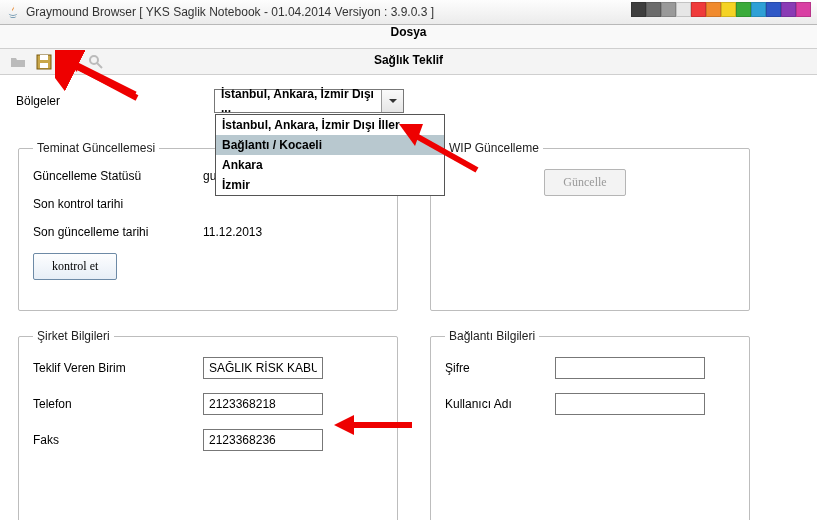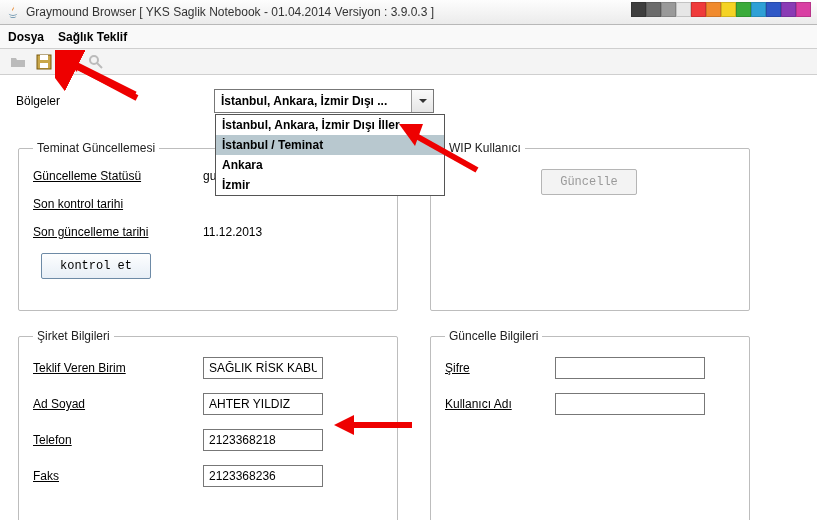--- a/index.html
+++ b/index.html
@@ -43,20 +43,21 @@
   }
   
   .menubar {
     height:24px;
     display:flex;
     align-items:center;
     padding:0 8px;
     gap:14px;
     border-bottom:1px solid #cfcfcf;
     background:#f9f9f9;
+    flex-direction:column;
   }
   .menubar .menu-item {
     font-weight:bold;
     cursor:default;
   }
   
   .toolbar {
     height:26px;
     display:flex;
     align-items:center;
@@ -81,21 +82,21 @@
   .row-region {
     display:flex;
     align-items:center;
     gap:28px;
     margin-bottom:28px;
     position:relative;
   }
   .lbl { width:170px; }
   .combo {
     position:relative;
-    width:220px;
+    width:190px;
     height:24px;
     border:1px solid #777;
     background:#fff;
     display:flex;
     align-items:center;
     padding:0 24px 0 6px;
     font-weight:bold;
   }
   .combo .arrow {
     position:absolute;
@@ -143,31 +144,30 @@
   }
   .grp-teminat { width:380px; min-height:170px;}
   .grp-wip { width:320px; min-height:150px;}
   .grp-sirket { width:380px; min-height:200px;}
   .grp-baglanti { width:320px; min-height:120px;}
   .field-row {
     display:flex;
     align-items:center;
     margin-bottom:14px;
   }
-  .field-row .flabel { width:170px;text-decoration:underline; }
+  .field-row .flabel { width:170px; }
   .field-row .fval { }
   .btn {
     border:1px solid #6d8aa6;
     background:linear-gradient(#fdfeff,#e7eef6);
     padding:5px 18px;
-    font-family:Liberation Mono, monospace;
+    font-family:Liberation Serif, serif;
     font-size:12px;
     cursor:pointer;
     border-radius:2px;
-    margin-left:8px;
   }
   .btn.disabled {
     color:#9a9a9a;
     border-color:#b5b5b5;
     background:#f3f3f3;
     cursor:default;
   }
   input.txt {
     border:1px solid #777;
     height:22px;
@@ -249,21 +249,21 @@
     <div class="combo">
       <span>İstanbul, Ankara, İzmir Dışı ...</span>
       <span class="arrow">
         <svg viewBox="0 0 10 10">
             <path d="M1 3l4 4 4-4z" fill="#333"></path>
           </svg>
       </span>
 
       <div class="dropdown-list">
         <div class="opt">İstanbul, Ankara, İzmir Dışı İller</div>
-        <div class="opt highlight">İstanbul / Teminat</div>
+        <div class="opt highlight">Bağlantı / Kocaeli</div>
         <div class="opt">Ankara</div>
         <div class="opt">İzmir</div>
       </div>
     </div>
   </div>
 
   <div class="groups-row">
     <fieldset class="grp-teminat">
       <legend>Teminat Güncellemesi</legend>
       <div class="field-row">
@@ -275,51 +275,47 @@
         <span class="fval"></span>
       </div>
       <div class="field-row">
         <span class="flabel">Son güncelleme tarihi</span>
         <span class="fval">11.12.2013</span>
       </div>
       <button class="btn">kontrol et</button>
     </fieldset>
 
     <fieldset class="grp-wip">
-      <legend>WIP Kullanıcı</legend>
+      <legend>WIP Güncelleme</legend>
       <div style="text-align:center;">
         <button class="btn disabled">Güncelle</button>
       </div>
     </fieldset>
   </div>
 
   <div class="groups-row">
     <fieldset class="grp-sirket">
       <legend>Şirket Bilgileri</legend>
 
       <div class="field-row">
         <span class="flabel">Teklif Veren Birim</span>
         <input class="txt" value="SAĞLIK RİSK KABU" style="">
       </div>
       <div class="field-row">
-        <span class="flabel">Ad Soyad</span>
-        <input class="txt" value="AHTER YILDIZ" style="">
-      </div>
-      <div class="field-row">
         <span class="flabel">Telefon</span>
         <input class="txt" value="2123368218" style="">
       </div>
       <div class="field-row">
         <span class="flabel">Faks</span>
         <input class="txt" value="2123368236" style="">
       </div>
     </fieldset>
 
     <fieldset class="grp-baglanti">
-      <legend>Güncelle Bilgileri</legend>
+      <legend>Bağlantı Bilgileri</legend>
       <div class="field-row">
         <span class="flabel" style="width:110px">Şifre</span>
         <input class="txt w140" type="password" value="" style="">
       </div>
       <div class="field-row">
         <span class="flabel" style="width:110px">Kullanıcı Adı</span>
         <input class="txt w140" value="" style="">
       </div>
     </fieldset>
   </div>

